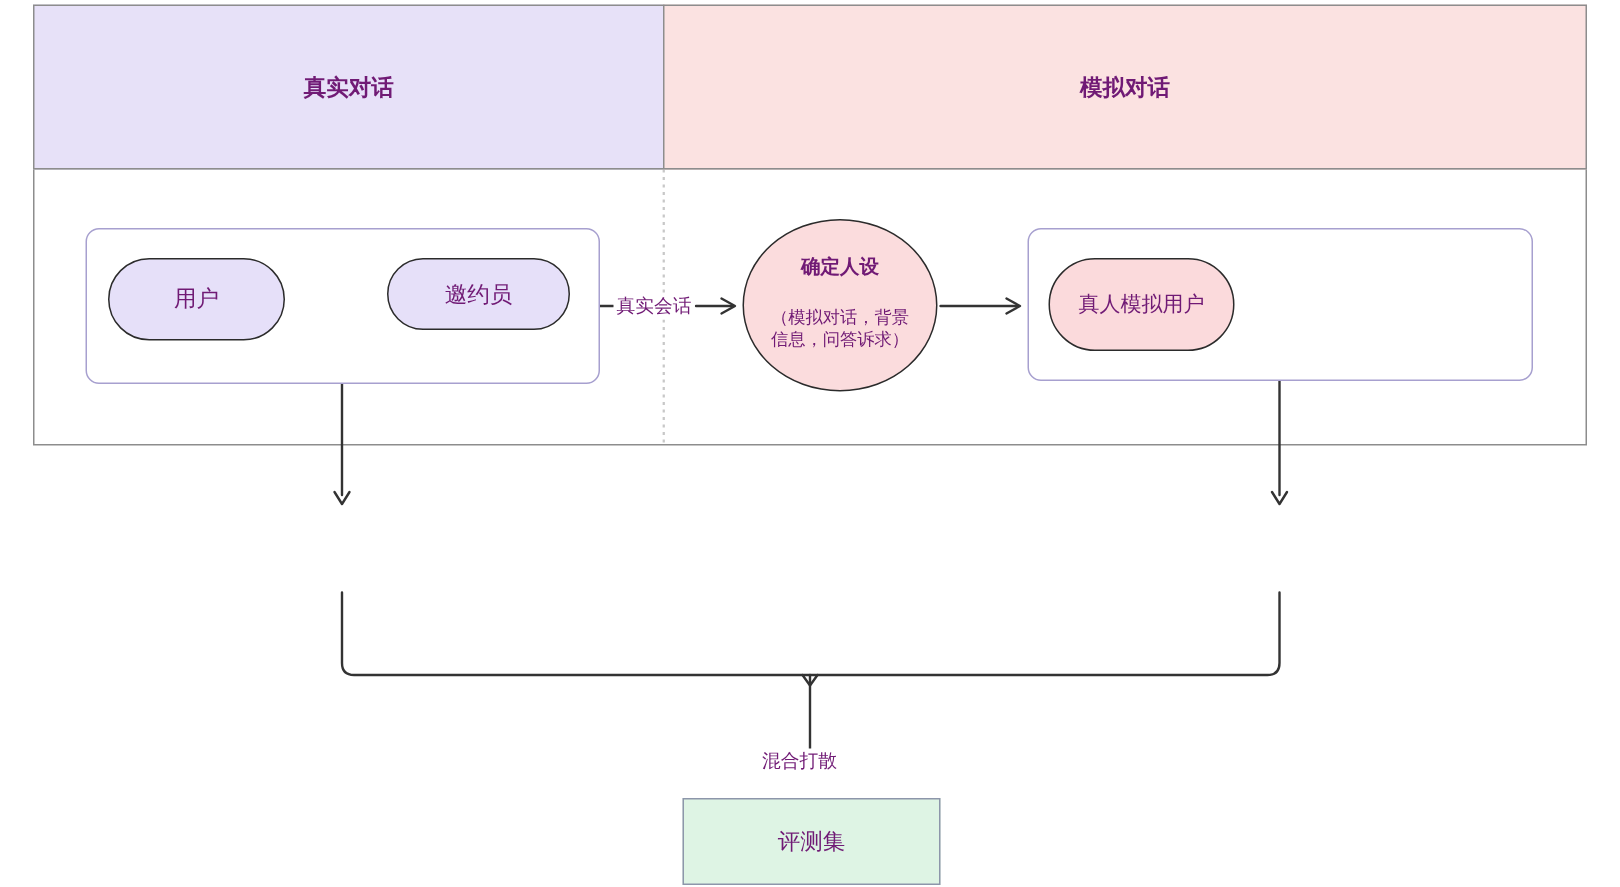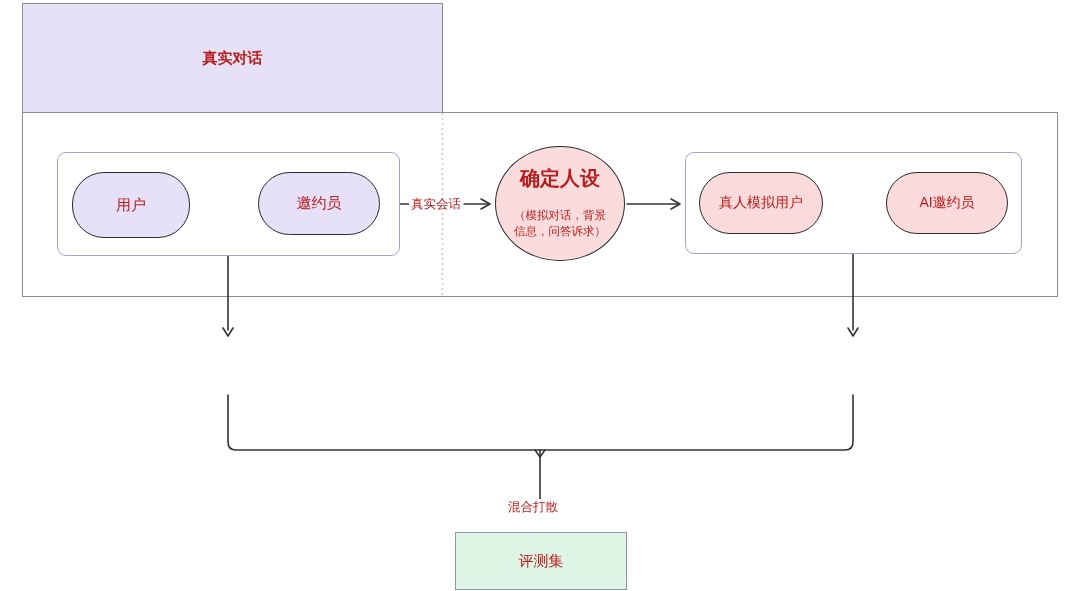--- a/index.html
+++ b/index.html
@@ -1,18 +1,18 @@
 <!DOCTYPE html>
 <html><head>
 <meta charset="utf-8">
 <style>
   html,body{margin:0;padding:0;background:#fff;}
   .canvas{
     position:relative;width:1080px;height:591px;background:#ffffff;overflow:hidden;
-    font-family:"Liberation Sans","DejaVu Sans",sans-serif;color:#b91c1c;
+    font-family:"Liberation Sans","DejaVu Sans",sans-serif;color:#701a75;
   }
   .abs{position:absolute;box-sizing:border-box;text-align:center;}
   .center{display:flex;align-items:center;justify-content:center;text-align:center;}
 
   
   .hdr{border:1px solid #8d8d8d;font-weight:700;font-size:15px;z-index:2;}
   .hdr-real{left:22px;top:3px;width:421px;height:110px;background:#e7e1f8;}
   .hdr-sim{left:442px;top:3px;width:616px;height:110px;background:#fbe2e1;}
 
   
@@ -23,29 +23,29 @@
 
   
   .group{background:#ffffff;border:1px solid #a7a0cf;border-radius:9px;z-index:2;}
   .group-real{left:57px;top:152px;width:343px;height:104px;}
   .group-sim{left:685px;top:152px;width:337px;height:102px;}
 
   
   .pill{border:1.5px solid #2b2b2b;border-radius:32px;font-size:15px;z-index:3;}
   .pill-purple{background:#e6e0f9;}
   .pill-pink{background:#fbdadc;}
-  .pill-user{left:72px;top:172px;width:118px;height:66px;}
-  .pill-inviter{left:258px;top:172px;width:122px;height:63px;}
+  .pill-user{left:72px;top:172px;width:118px;height:55px;}
+  .pill-inviter{left:258px;top:172px;width:122px;height:48px;}
   .pill-human{left:699px;top:172px;width:124px;height:62px;font-size:14px;}
   .pill-ai{left:886px;top:172px;width:122px;height:62px;font-size:14px;}
 
   
   .circle{left:495px;top:146px;width:130px;height:115px;border-radius:50%;
     background:#fbdcdd;border:1.5px solid #2b2b2b;z-index:3;flex-direction:column;}
-  .circle .t{font-weight:700;font-size:20px;line-height:1.1;margin-bottom:19px;}
+  .circle .t{font-weight:700;font-size:13px;line-height:1.1;margin-bottom:19px;}
   .circle .d{font-size:11.5px;line-height:1.35;width:94px;}
 
   
   .dataset{background:#def4e4;border:1.5px solid #8d96aa;font-size:15px;z-index:2;}
   .ds-real{left:140px;top:337px;width:175px;height:58px;}
   .ds-sim{left:765px;top:337px;width:175px;height:58px;}
   .ds-eval{left:455px;top:532px;width:172px;height:58px;}
 
   
   .wire-label{background:#ffffff;font-size:12.5px;padding:0 2px;z-index:4;white-space:nowrap;}
@@ -85,34 +85,34 @@
       <path d="M228,395 L228,442 Q228,450 236,450 L845,450 Q853,450 853,442 L853,395"></path>
 
       <path d="M535,450 L540,457 L545,450"></path>
 
       <line x1="540" y1="450" x2="540" y2="507"></line>
       <path d="M535,505 L540,513 L545,505"></path>
     </g>
   </svg>
 
   <div class="abs center hdr hdr-real">真实对话</div>
+  <div class="abs center hdr hdr-sim">模拟对话</div>
 
   <div class="abs group group-real"></div>
   <div class="abs center pill pill-purple pill-user">用户</div>
   <div class="abs center pill pill-purple pill-inviter">邀约员</div>
 
   <div class="abs wire-label lbl-session">真实会话</div>
 
   <div class="abs center circle">
     <div class="t">确定人设</div>
     <div class="d">（模拟对话，背景信息，问答诉求）</div>
   </div>
 
   <div class="abs group group-sim"></div>
   <div class="abs center pill pill-pink pill-human">真人模拟用户</div>
-  <div class="abs center pill pill-pink pill-ai">AI邀约员</div>
 
 
   <div class="abs wire-label lbl-merge">混合打散</div>
 
   <div class="abs center dataset ds-eval">评测集</div>
 
 </div>
 
 </body></html>

